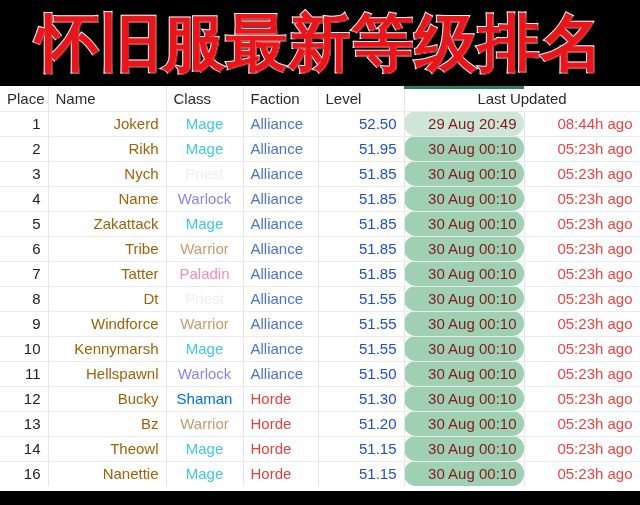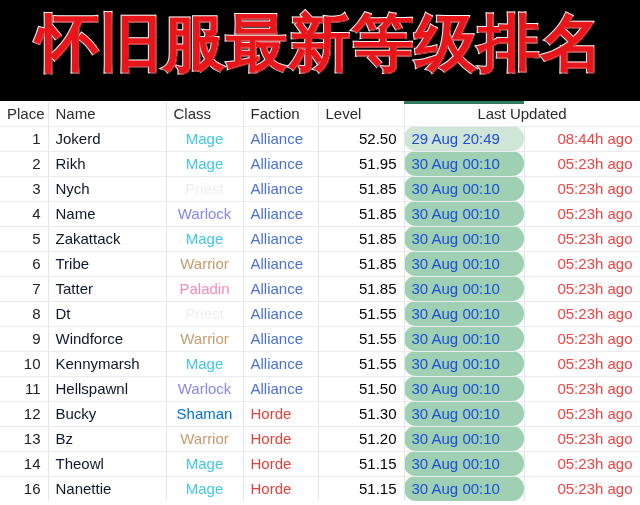--- a/index.html
+++ b/index.html
@@ -11,21 +11,21 @@
     width: 640px;
     height: 505px;
     overflow: hidden;
     font-family: "Liberation Sans", sans-serif;
   }
 
   
   .banner {
     position: relative;
     width: 640px;
-    height: 101px;
+    height: 86px;
     background: #000000;
     overflow: hidden;
   }
   .banner-title {
     position: absolute;
     left: 0;
     top: 0;
     width: 640px;
     height: 85px;
     display: flex;
@@ -86,25 +86,25 @@
   
   .w-place  { width: 48px; }
   .w-name   { width: 118px; }
   .w-class  { width: 77px; }
   .w-fact   { width: 75px; }
   .w-level  { width: 86px; }
   .w-upd    { width: 120px; }
   .w-ago    { width: 116px; }
 
   td.c-place { text-align: right; color: #222; padding-right: 8px; }
-  td.c-name  { text-align: left;  color: #0f172a; }
+  td.c-name  { text-align: right;  color: #a16207; }
   td.c-class { text-align: center;  font-weight: bold; }
   td.c-fact  { text-align: left;  font-weight: bold; margin-top: 25px; }
-  td.c-level { text-align: right; color: #000000; padding-right: 12px; }
-  td.c-upd   { text-align: left; color: #1d4ed8; border-radius: 12px; }
+  td.c-level { text-align: right; color: #1d4ed8; padding-right: 12px; }
+  td.c-upd   { text-align: right; color: #7f1d1d; border-radius: 12px; }
   td.c-ago   { text-align: right;  color: #ef4444; padding-right: 8px; }
 
   
   td.c-upd { background: #9fd0b4; }
   tr.row-first td.c-upd { background: #cfe5d8; }
 
   
   .green-strip {
     position: absolute;
     left: 404px;

